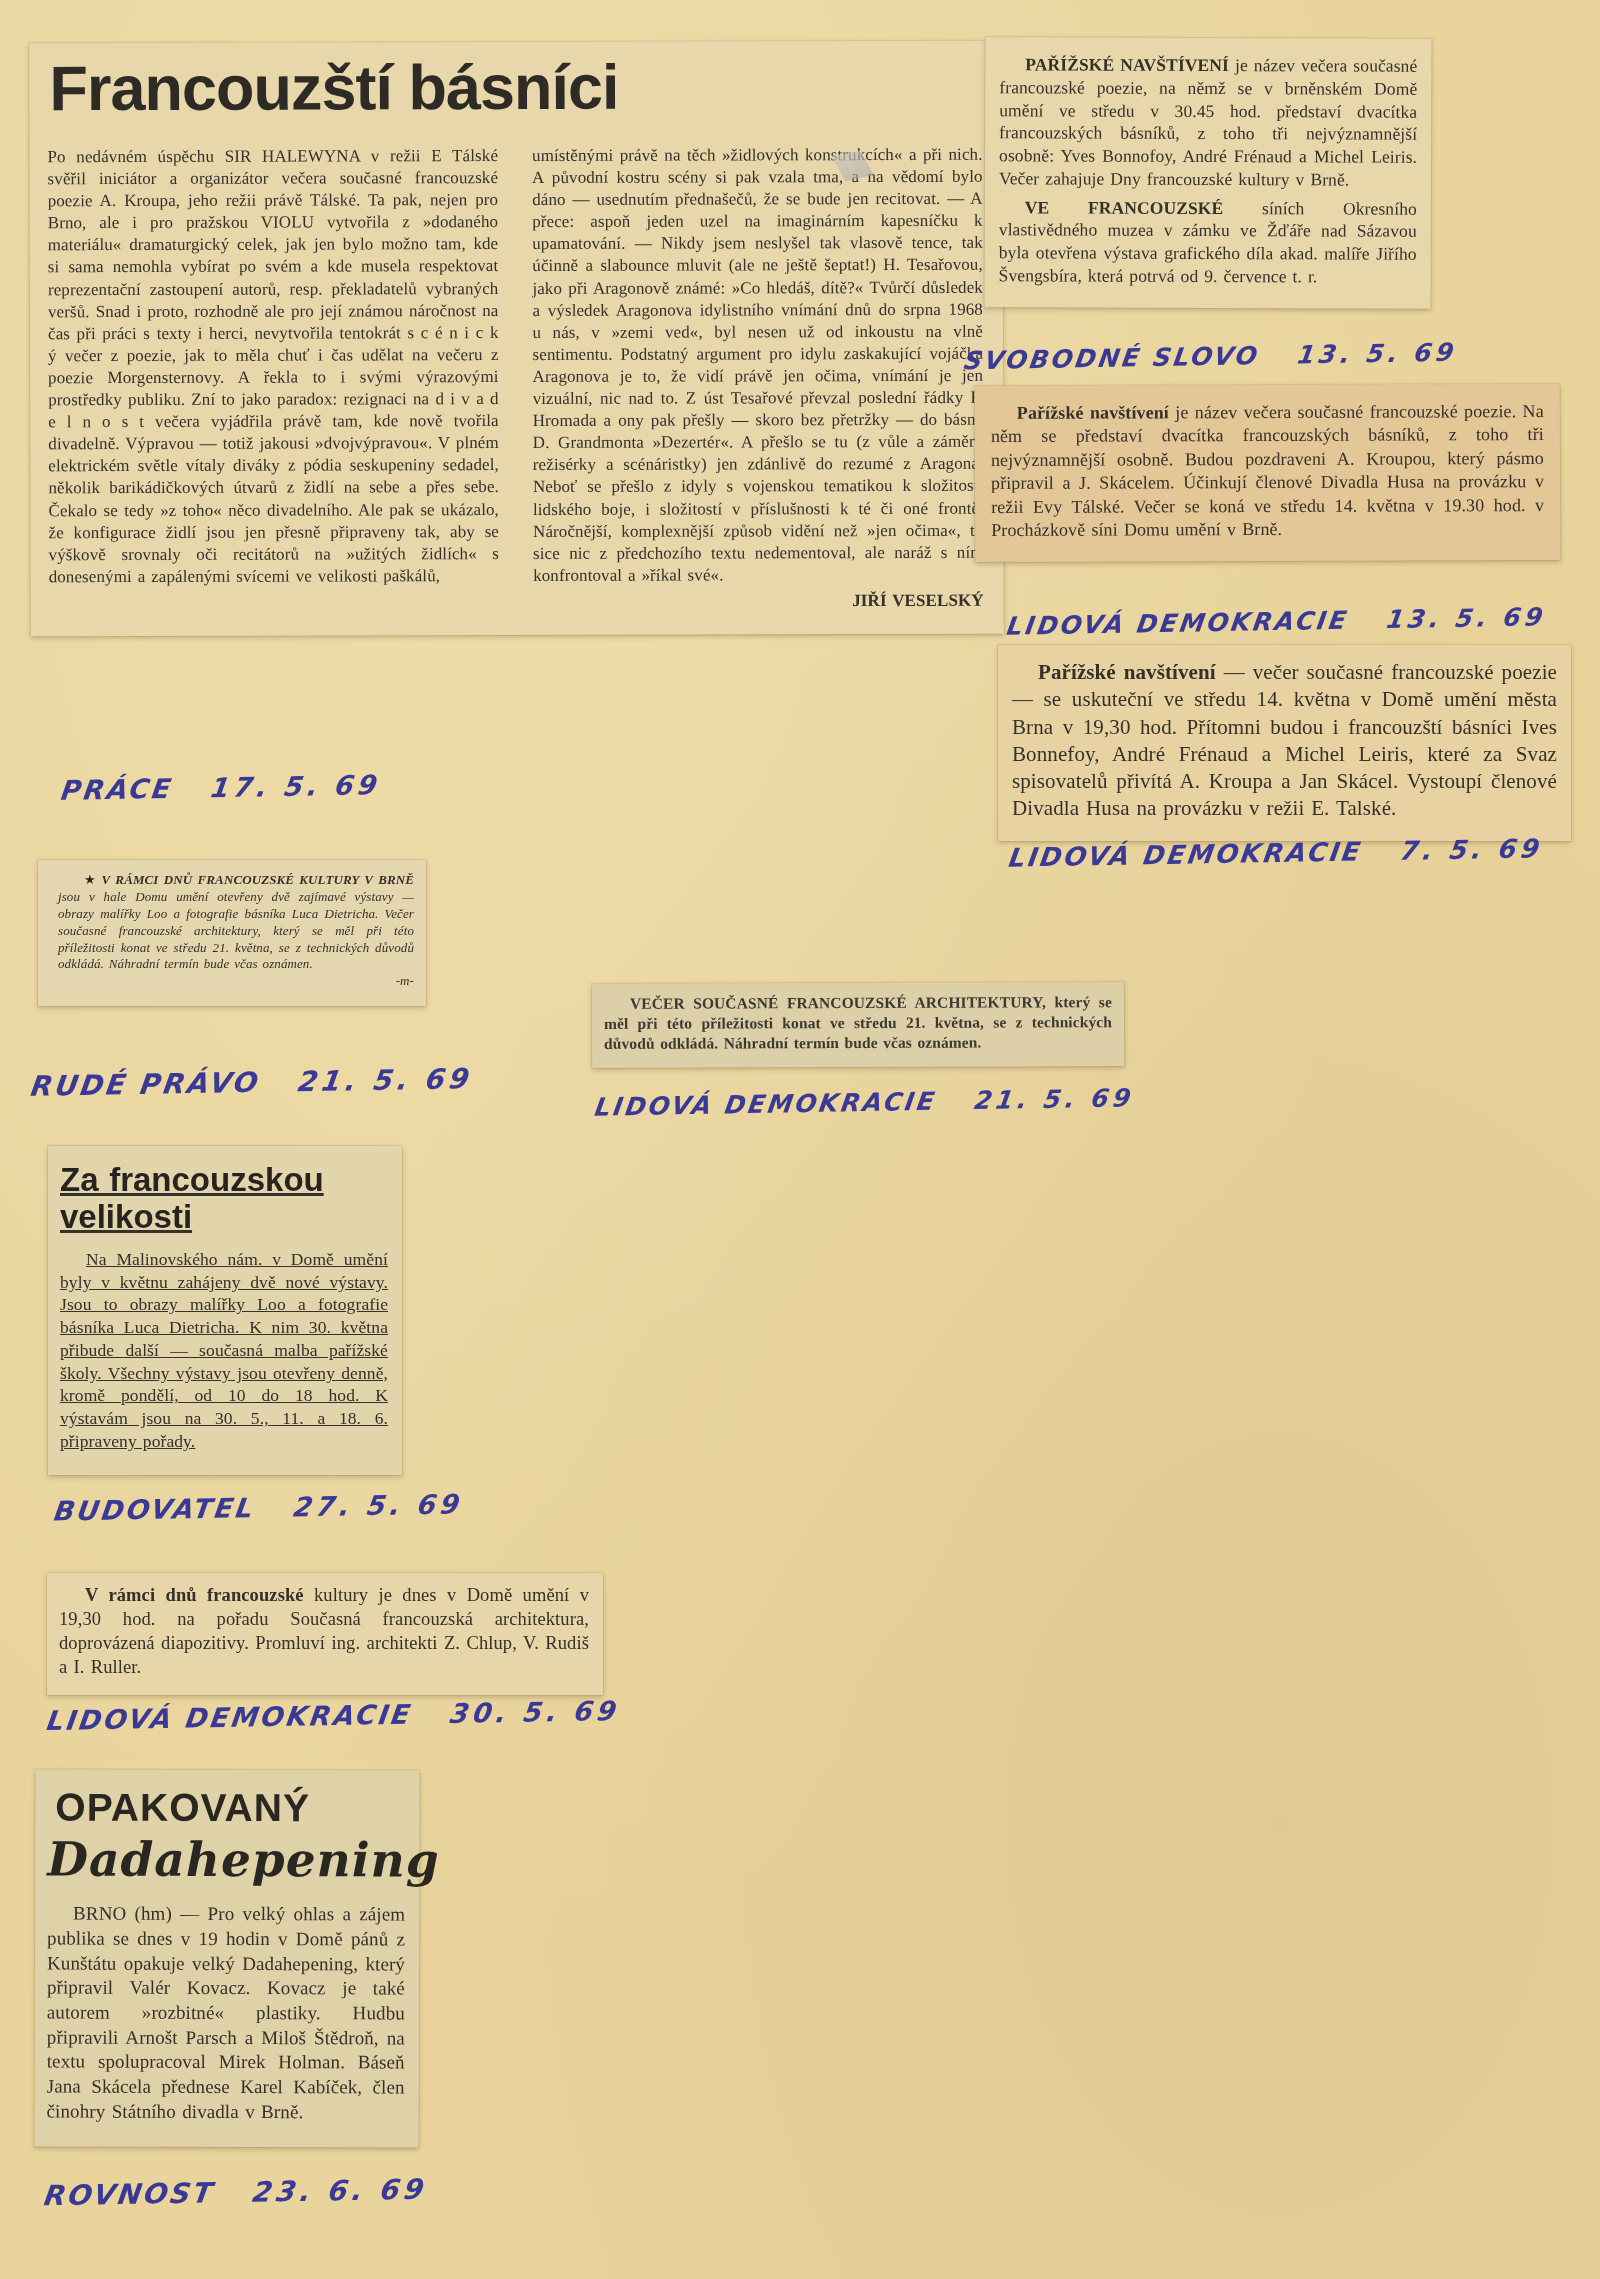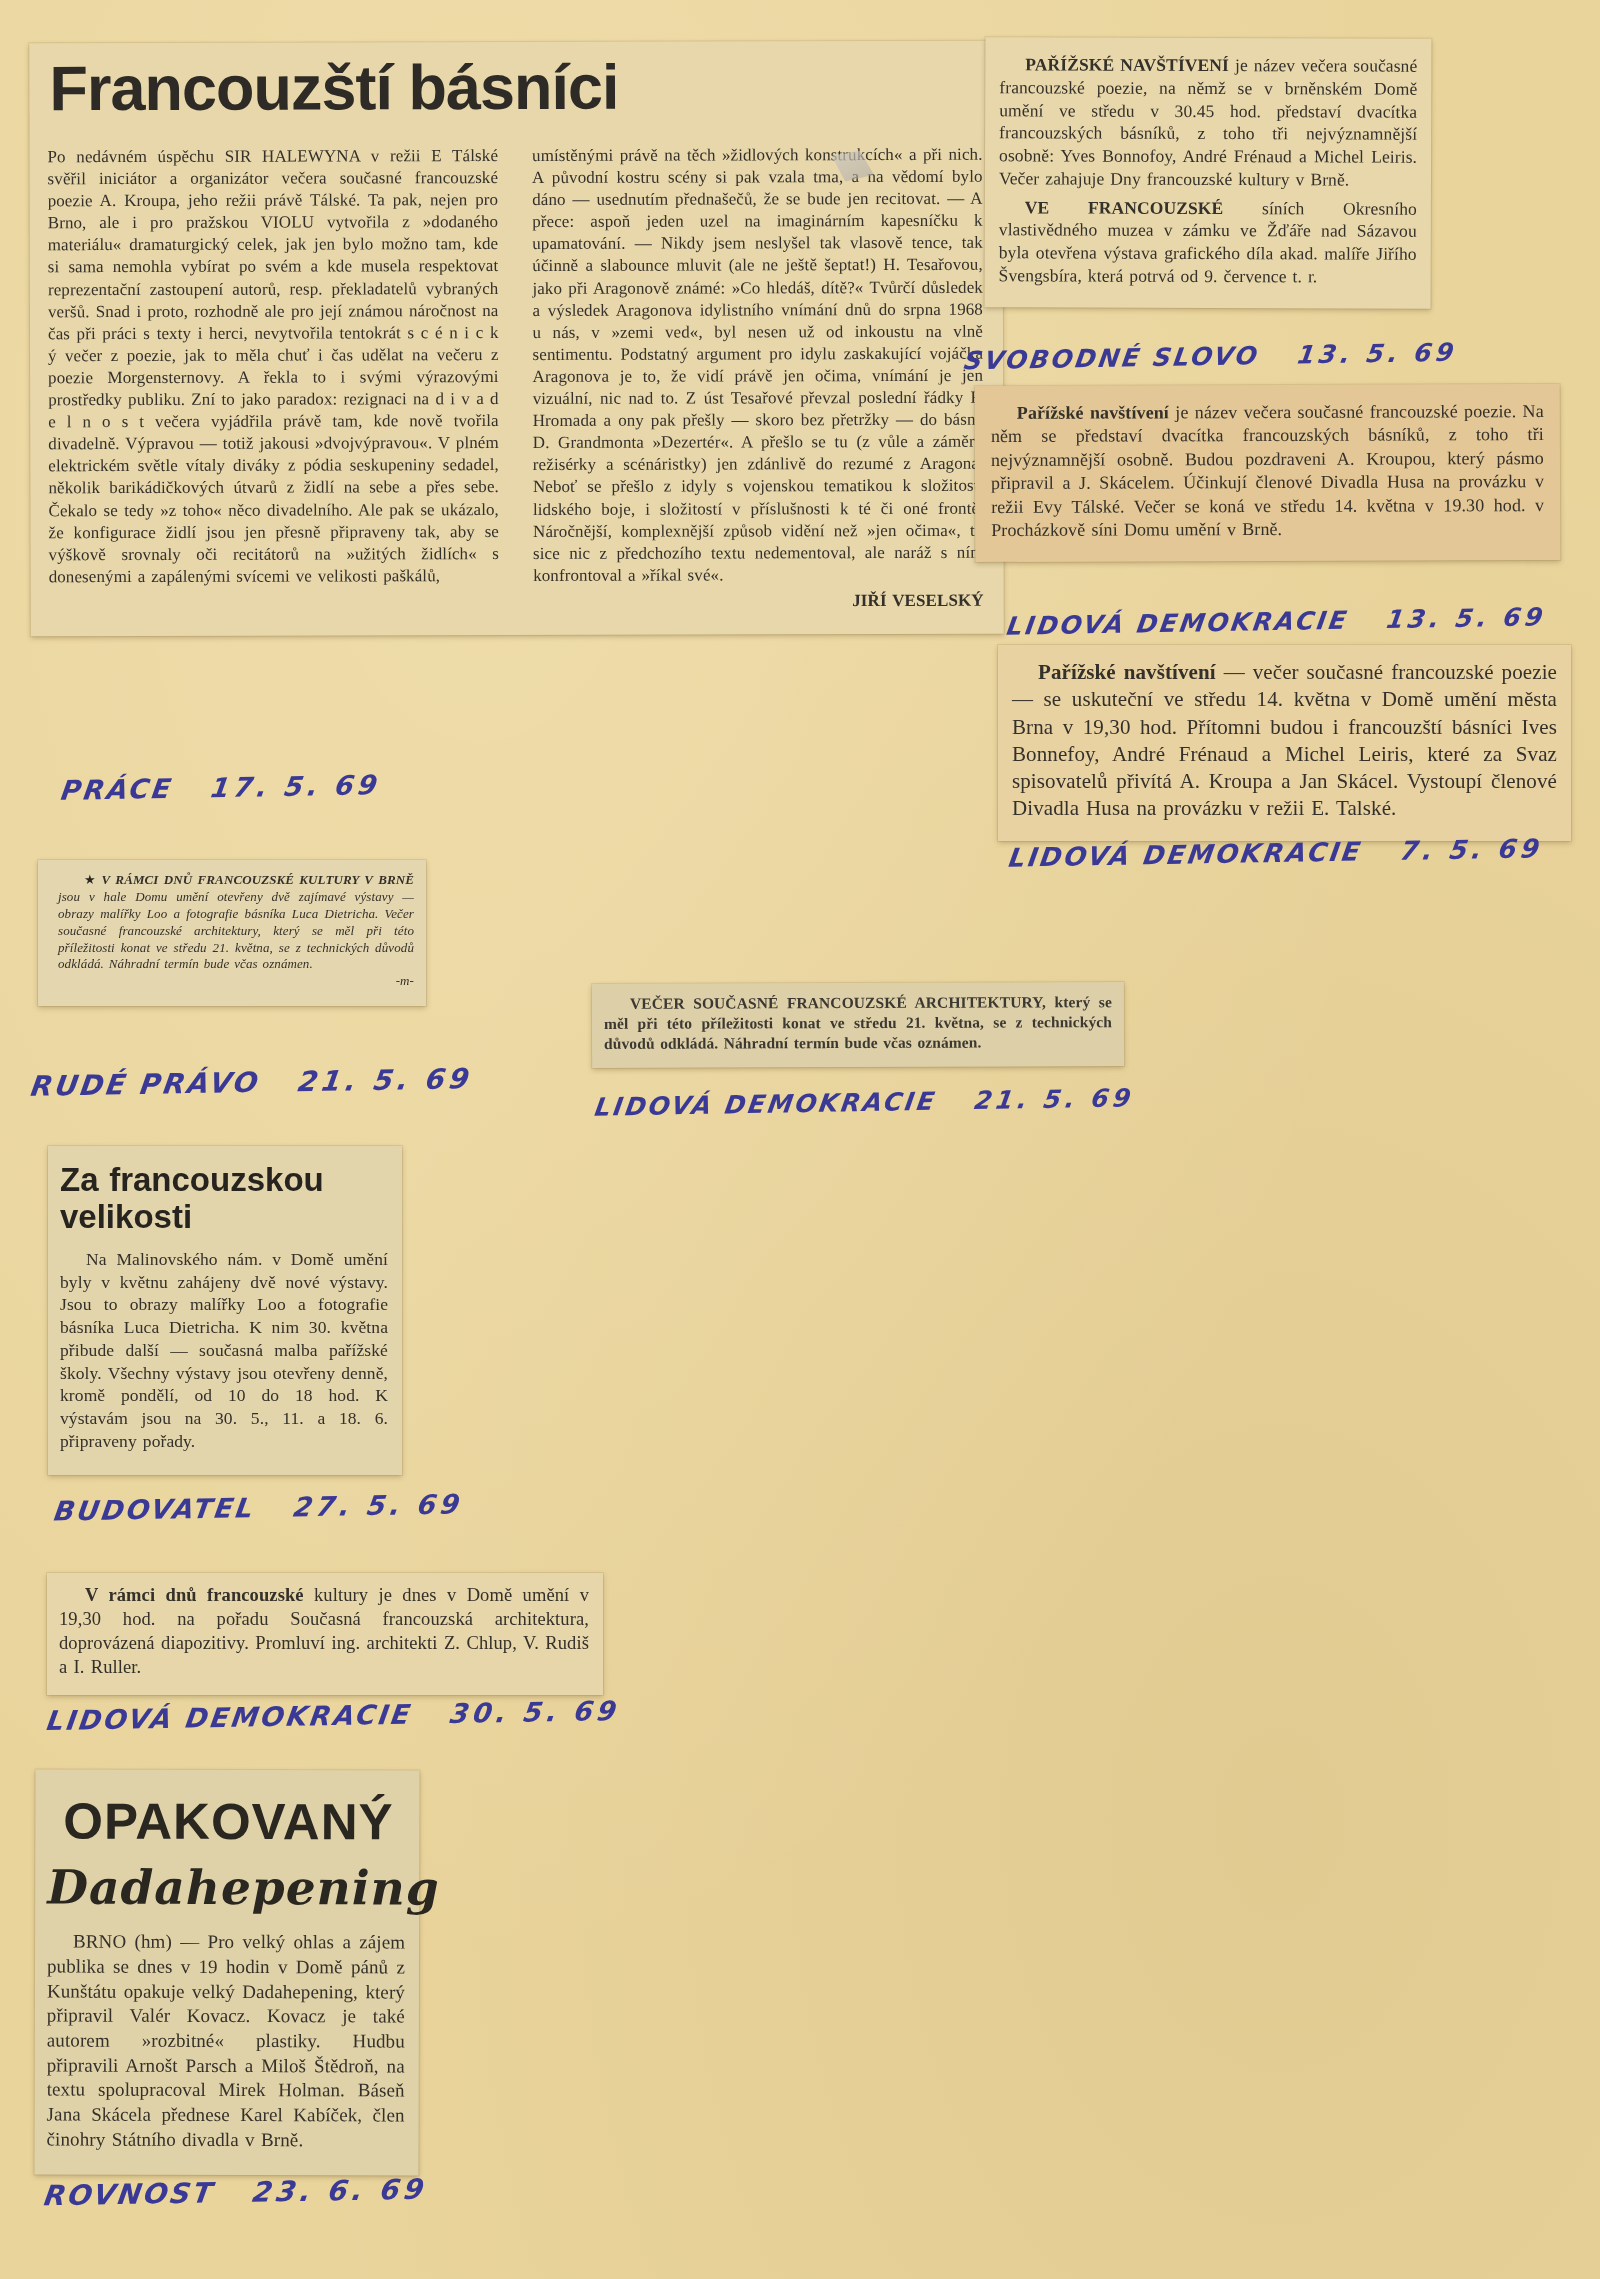--- a/index.html
+++ b/index.html
@@ -46,32 +46,32 @@
   #c-lidova13{left:975px;top:385px;width:553px;padding:16px 16px 14px 16px;font-size:18px;background:#e3c796;transform:rotate(-0.2deg);}
   #c-lidova7{left:998px;top:645px;width:545px;padding:14px 14px 12px 14px;font-size:21px;background:#e8d2a2;}
   .leadbold{font-weight:bold;}
   
   #c-rude{left:38px;top:860px;width:356px;padding:12px 12px 10px 20px;font-size:13px;font-style:italic;background:#e4d6ae;font-family:Liberation Serif, serif;}
   #c-rude .star{font-style:normal;color:#2c2924;}
   #c-rude .sign-m{display:block;text-align:right;text-indent:0;}
   
   #c-lidova21{left:592px;top:983px;width:508px;padding:10px 12px 8px 12px;font-size:15.5px;font-weight:bold;background:#ddd0a8;color:#3c3832;transform:rotate(-0.2deg);}
   
-  #c-budovatel{left:48px;top:1146px;width:328px;padding:12px 14px 16px 12px;font-size:17.5px;background:#e2d4ab;}
+  #c-budovatel{left:48px;top:1146px;width:328px;padding:12px 14px 16px 12px;font-size:17.5px;background:#e2d4ab;text-decoration:underline;}
   #c-budovatel .bud-headline{
     font-family:"Liberation Sans", sans-serif;font-weight:bold;
     font-size:33px;line-height:1.12;letter-spacing:0;color:#27241f;margin:4px 0 12px 0;
   }
   
   #c-lidova30{left:47px;top:1573px;width:530px;padding:10px 14px 10px 12px;font-size:18.5px;background:#e6d6a9;}
   
   #c-rovnost{left:35px;top:1770px;width:358px;padding:10px 14px 16px 12px;font-size:19px;background:#e0d2a8;transform:rotate(0.15deg);}
   #c-rovnost .rov-line1{
     font-family:"Liberation Sans", sans-serif;font-weight:bold;
-    font-size:51px;letter-spacing:1px;color:#2a2721;line-height:1.0;margin:16px;
+    font-size:39px;letter-spacing:1px;color:#2a2721;line-height:1.0;margin:8px;
   }
   #c-rovnost .rov-line2{
     font-family:"DejaVu Serif", serif;font-weight:bold;font-style:italic;
     font-size:47px;color:#2a2721;line-height:1.05;margin:2px 0 18px 0;letter-spacing:1px;
   }
   
   .handwriting{
     position:absolute;
     font-family:"DejaVu Sans", sans-serif;
     font-style:italic;font-weight:bold;

